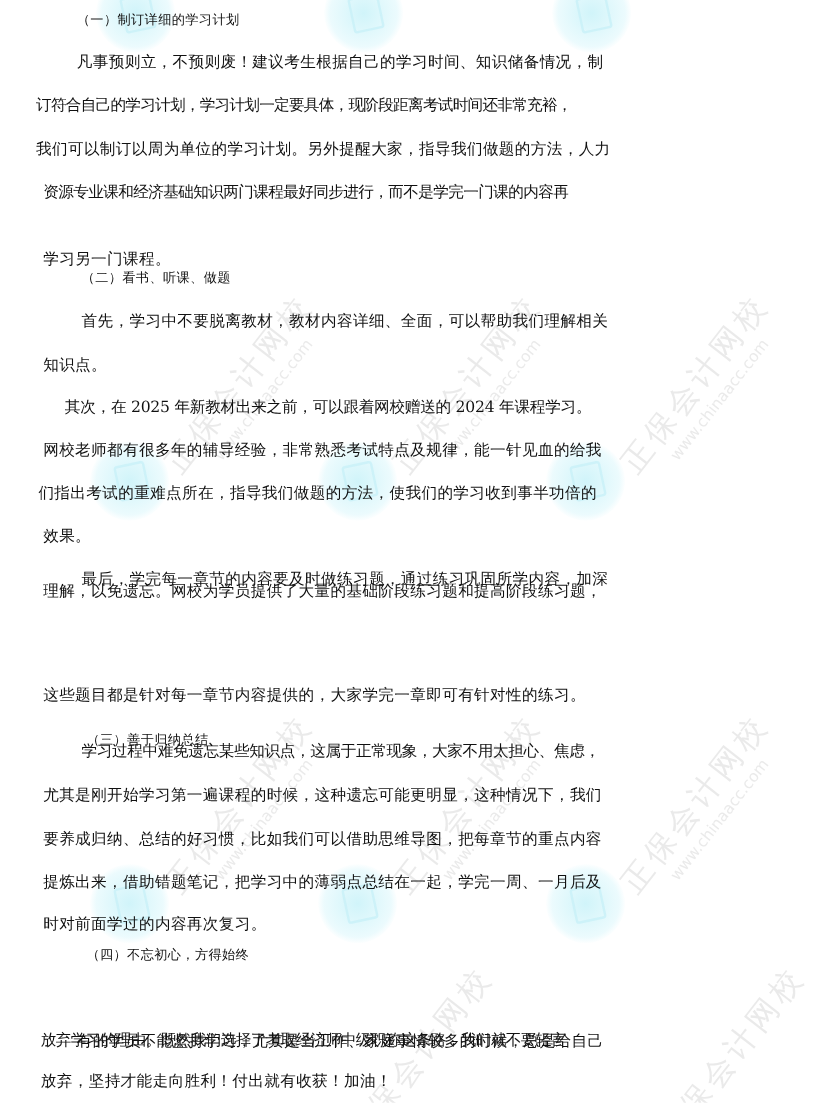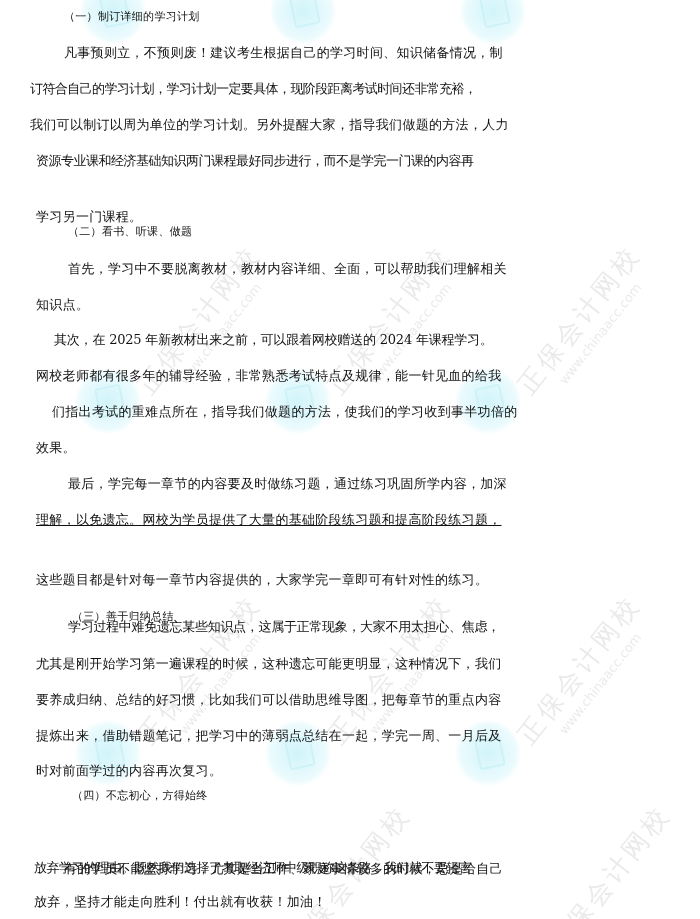--- a/index.html
+++ b/index.html
@@ -85,24 +85,24 @@
   <div class="line" style="left:30px;top:79px;letter-spacing:-0.6px;">订符合自己的学习计划，学习计划一定要具体，现阶段距离考试时间还非常充裕，</div>
   <div class="line" style="left:30px;top:115px;">我们可以制订以周为单位的学习计划。另外提醒大家，指导我们做题的方法，人力</div>
   <div class="line" style="left:36px;top:151px;letter-spacing:-0.5px;">资源专业课和经济基础知识两门课程最好同步进行，而不是学完一门课的内容再</div>
   <div class="line" style="left:36px;top:187px;margin-top:20px;">学习另一门课程。</div>
 
   <div class="line heading" style="left:68px;top:222px;">（二）看书、听课、做题</div>
   <div class="line" style="left:68px;top:259px;text-align:right;">首先，学习中不要脱离教材，教材内容详细、全面，可以帮助我们理解相关</div>
   <div class="line" style="left:36px;top:295px;">知识点。</div>
   <div class="line" style="left:54px;top:330px;letter-spacing:-0.2px;">其次，在 2025 年新教材出来之前，可以跟着网校赠送的 2024 年课程学习。</div>
   <div class="line" style="left:36px;top:366px;">网校老师都有很多年的辅导经验，非常熟悉考试特点及规律，能一针见血的给我</div>
-  <div class="line" style="left:52px;top:402px;">们指出考试的重难点所在，指导我们做题的方法，使我们的学习收到事半功倍的</div>
+  <div class="line" style="left:32px;top:402px;">们指出考试的重难点所在，指导我们做题的方法，使我们的学习收到事半功倍的</div>
   <div class="line" style="left:36px;top:438px;">效果。</div>
   <div class="line" style="left:68px;top:474px;">最后，学完每一章节的内容要及时做练习题，通过练习巩固所学内容，加深</div>
-  <div class="line" style="left:36px;top:510px;text-decoration:underline;">理解，以免遗忘。网校为学员提供了大量的基础阶段练习题和提高阶段练习题，</div>
+  <div class="line" style="left:36px;top:484px;">理解，以免遗忘。网校为学员提供了大量的基础阶段练习题和提高阶段练习题，</div>
   <div class="line" style="left:36px;top:570px;">这些题目都是针对每一章节内容提供的，大家学完一章即可有针对性的练习。</div>
 
   <div class="line heading" style="left:72px;top:581px;margin-top:26px;">（三）善于归纳总结</div>
   <div class="line" style="left:68px;top:617px;letter-spacing:-0.3px;">学习过程中难免遗忘某些知识点，这属于正常现象，大家不用太担心、焦虑，</div>
   <div class="line" style="left:36px;top:654px;">尤其是刚开始学习第一遍课程的时候，这种遗忘可能更明显，这种情况下，我们</div>
   <div class="line" style="left:36px;top:690px;">要养成归纳、总结的好习惯，比如我们可以借助思维导图，把每章节的重点内容</div>
   <div class="line" style="left:36px;top:726px;">提炼出来，借助错题笔记，把学习中的薄弱点总结在一起，学完一周、一月后及</div>
   <div class="line" style="left:36px;top:761px;">时对前面学过的内容再次复习。</div>
 
   <div class="line heading" style="left:72px;top:786px;">（四）不忘初心，方得始终</div>

